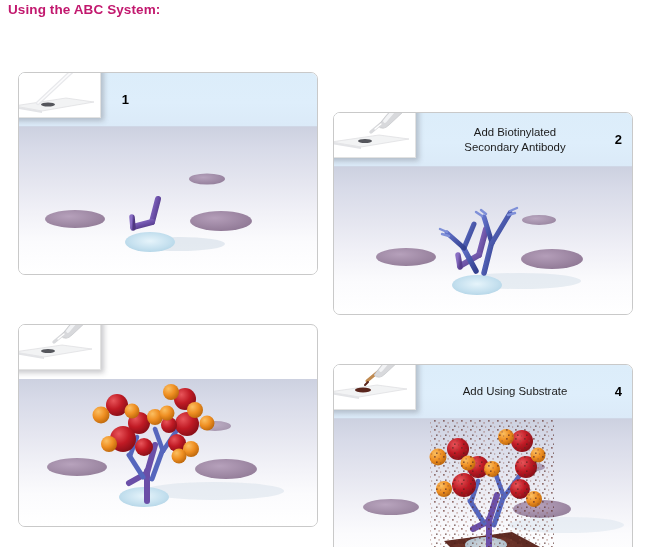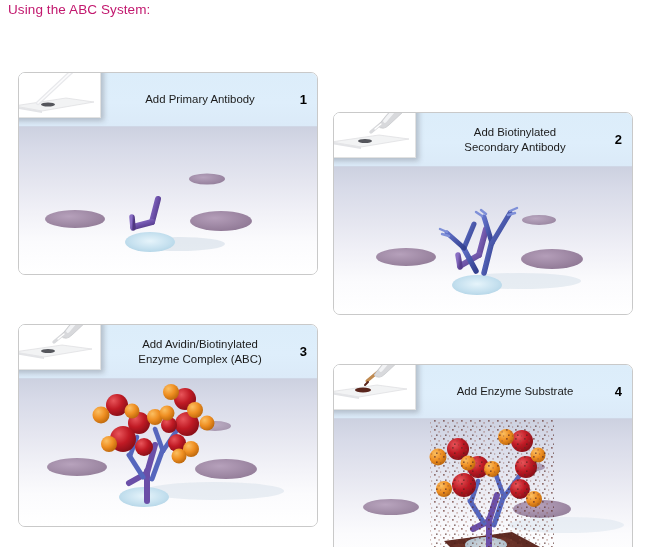--- a/index.html
+++ b/index.html
@@ -15,21 +15,21 @@
     font-family: "Liberation Sans", sans-serif;
     -webkit-font-smoothing: antialiased;
   }
 
   
   #page-title {
     position: absolute;
     left: 8px;
     top: 2px;
     font-size: 13.5px;
-    font-weight: normal;
+    font-weight: bold;
     color: #c2186e;
     letter-spacing: 0.1px;
     white-space: nowrap;
   }
 
   
   #panel-grid {
     position: absolute;
     left: 0;
     top: 0;
@@ -143,21 +143,20 @@
 
 <div id="page-title">Using the ABC System:</div>
 
 <div id="panel-grid">
 
   <div class="panel-wrap col-a row-1">
     <div class="panel">
 
       <div class="panel-header">
         <div class="panel-header-inner">
-          <div class="panel-label">Add Primary Antibody</div>
           <div class="panel-number">1</div>
         </div>
       </div>
 
       <div class="panel-stage">
         <svg class="stage-svg" viewBox="0 0 300 149" preserveAspectRatio="none">
           <defs>
             <radialGradient id="p1disc" cx="50%" cy="45%" r="60%">
               <stop offset="0%" stop-color="#e6f4fb"></stop>
               <stop offset="70%" stop-color="#c3dfee"></stop>
@@ -287,27 +286,20 @@
           </g>
         </svg>
       </div>
 
     </div>
   </div>
 
   <div class="panel-wrap col-a row-2">
     <div class="panel">
 
-      <div class="panel-header">
-        <div class="panel-header-inner">
-          <div class="panel-label">Add Avidin/Biotinylated
-Enzyme Complex (ABC)</div>
-          <div class="panel-number">3</div>
-        </div>
-      </div>
 
       <div class="panel-stage">
         <svg class="stage-svg" viewBox="0 0 300 149" preserveAspectRatio="none">
           <defs>
             <radialGradient id="p3disc" cx="50%" cy="45%" r="60%">
               <stop offset="0%" stop-color="#e6f4fb"></stop>
               <stop offset="70%" stop-color="#c3dfee"></stop>
               <stop offset="100%" stop-color="#b2d4e6"></stop>
             </radialGradient>
             <radialGradient id="redS" cx="34%" cy="30%" r="72%">
@@ -382,21 +374,21 @@
       </div>
 
     </div>
   </div>
 
   <div class="panel-wrap col-b row-2">
     <div class="panel">
 
       <div class="panel-header">
         <div class="panel-header-inner">
-          <div class="panel-label">Add Enzyme Substrate</div>
+          <div class="panel-label">Add Using Substrate</div>
           <div class="panel-number">4</div>
         </div>
       </div>
 
       <div class="panel-stage">
         <svg class="stage-svg" viewBox="0 0 300 149" preserveAspectRatio="none">
           <defs>
             <radialGradient id="p4disc" cx="50%" cy="45%" r="60%">
               <stop offset="0%" stop-color="#e6f4fb"></stop>
               <stop offset="70%" stop-color="#c3dfee"></stop>

